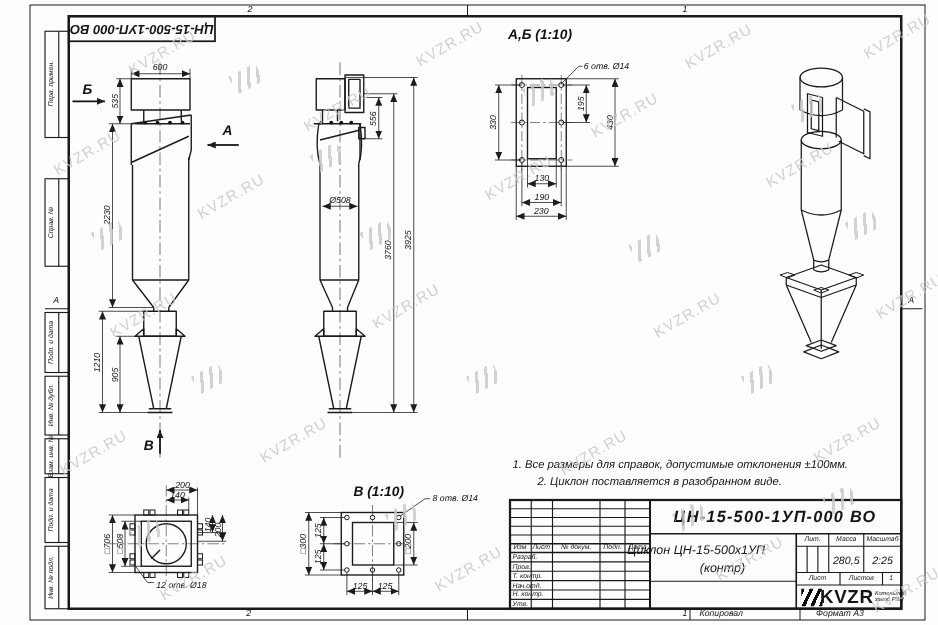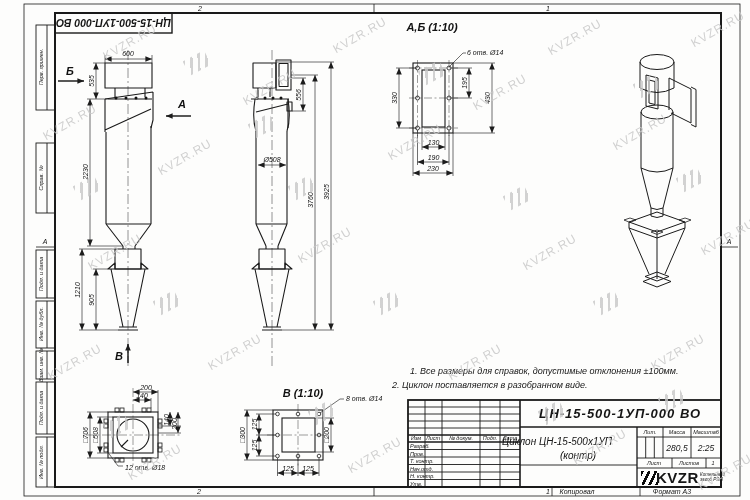--- a/index.html
+++ b/index.html
@@ -345,21 +345,21 @@
 
 <div class="lbl mlabel rot90" style="left:41px;top:67px">Перв. примен.</div>
 <div class="lbl mlabel rot90" style="left:41px;top:178px">Справ. №</div>
 <div class="lbl mlabel rot90" style="left:41px;top:274px">Подп. и дата</div>
 <div class="lbl mlabel rot90" style="left:41px;top:324px">Инв. № дубл.</div>
 <div class="lbl mlabel rot90" style="left:41px;top:365px">Взам. инв. №</div>
 <div class="lbl mlabel rot90" style="left:41px;top:408px">Подп. и дата</div>
 <div class="lbl mlabel rot90" style="left:41px;top:462px">Инв. № подл.</div>
 
 <div class="lbl note" style="left:410px;top:366px">1. Все размеры для справок, допустимые отклонения ±100мм.</div>
-<div class="lbl note" style="left:392px;top:380px">2. Циклон поставляется в разобранном виде.</div>
+<div class="lbl note" style="left:430px;top:380px">2. Циклон поставляется в разобранном виде.</div>
 
 <div class="lbl tb-big ctr" style="left:620px;top:413px">ЦН-15-500-1УП-000 ВО</div>
 <div class="lbl tb-name ctr" style="left:557px;top:441px">Циклон ЦН-15-500х1УП</div>
 <div class="lbl tb-name ctr" style="left:578px;top:455px">(контр)</div>
 
 <div class="lbl tb ctr" style="left:416px;top:438px">Изм</div>
 <div class="lbl tb ctr" style="left:433px;top:438px">Лист</div>
 <div class="lbl tb ctr" style="left:461px;top:438px">№ докум.</div>
 <div class="lbl tb ctr" style="left:490px;top:438px">Подп.</div>
 <div class="lbl tb ctr" style="left:510px;top:438px">Дата</div>

